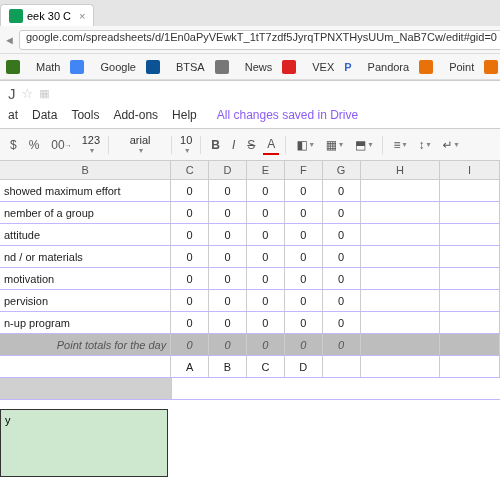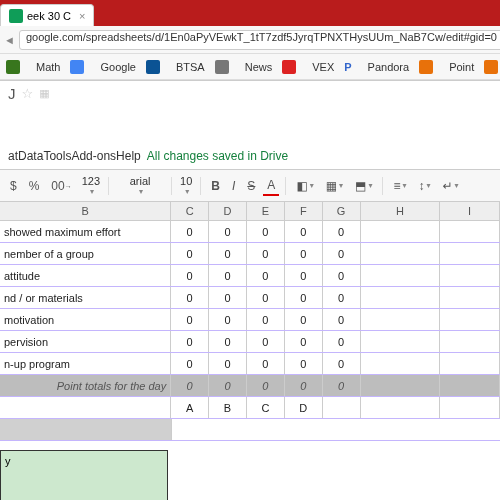--- a/index.html
+++ b/index.html
@@ -1,32 +1,32 @@
 <!DOCTYPE html>
 <html><head>
 <meta charset="utf-8">
 <style>
   * { box-sizing: border-box; margin: 0; padding: 0; }
   body { font-family: Arial, sans-serif; font-size: 11px; background: #fff; overflow: hidden; width: 500px; height: 500px; }
   
-  .browser-chrome { background: #b91c1c; border-bottom: 1px solid #ccc; }
+  .browser-chrome { background: #e5e5e5; border-bottom: 1px solid #ccc; }
   .tab-strip { height: 26px; display: flex; align-items: flex-end; padding-left: 0; }
   .tab { background: #fff; border: 1px solid #ccc; border-bottom: none; border-radius: 4px 4px 0 0; padding: 4px 8px; font-size: 11px; height: 22px; display: flex; align-items: center; gap: 4px; max-width: 100px; overflow: hidden; white-space: nowrap; }
   .url-bar { height: 28px; display: flex; align-items: center; padding: 0 4px; background: #f7f7f7; border-bottom: 1px solid #ddd; }
   .nav-btn { width: 22px; height: 22px; display: flex; align-items: center; justify-content: center; color: #888; }
   .url-input { flex: 1; height: 20px; border: 1px solid #ccc; border-radius: 3px; background: #fff; padding: 0 6px; font-size: 11px; color: #333; margin: 0 4px; }
   .bookmarks { height: 26px; display: flex; align-items: center; gap: 10px; padding: 0 6px; background: #f7f7f7; border-bottom: 1px solid #ddd; font-size: 11px; color: #333; }
   .bookmark { display: flex; align-items: center; gap: 16px; white-space: nowrap; }
   .favicon { width: 14px; height: 14px; display: inline-block; border-radius: 2px; }
   
   .docs-header { padding: 4px 8px; display: flex; align-items: center; gap: 8px; }
   .doc-title-row { display: flex; align-items: center; gap: 6px; }
   .star { color: #ccc; font-size: 13px; }
-  .menu-bar { display: flex; padding: 2px 8px 6px 8px; font-size: 12px; color: #333; border-bottom: 1px solid #ccc; align-items: center; margin-top: 41px; }
-  .saved { color: #15803d; margin-left: 6px; }
+  .menu-bar { display: flex; gap: 14px; padding: 2px 8px 6px 8px; font-size: 12px; color: #333; border-bottom: 1px solid #ccc; align-items: center; }
+  .saved { color: #8b5cf6; margin-left: 6px; }
   
   .toolbar { display: flex; align-items: center; gap: 4px; padding: 4px 6px; border-bottom: 1px solid #ccc; background: #f7f7f7; }
   .tb-btn { padding: 2px 4px; color: #555; font-size: 12px; display: flex; align-items: center; }
   .tb-sep { width: 1px; height: 18px; background: #ddd; margin: 0 2px; }
   .tb-select { font-size: 11px; padding: 1px 2px; color: #333; flex-direction: column; }
   
   .sheet-area { position: relative; }
   .col-headers { display: flex; background: #eee; border-bottom: 1px solid #ccc; }
   .col-h { border-right: 1px solid #ccc; text-align: center; font-size: 11px; color: #555; padding: 3px 0; background: #eee; }
   .col-B { width: 172px; }

